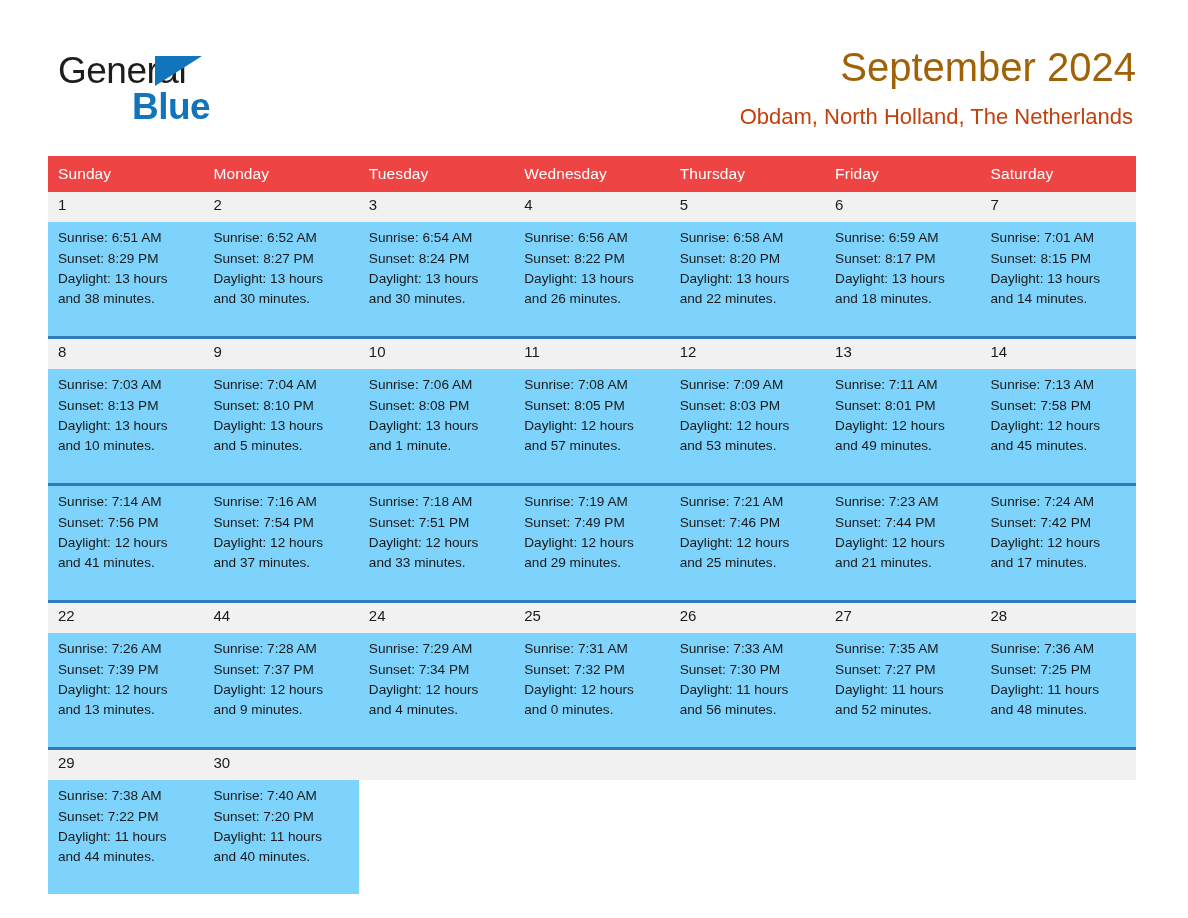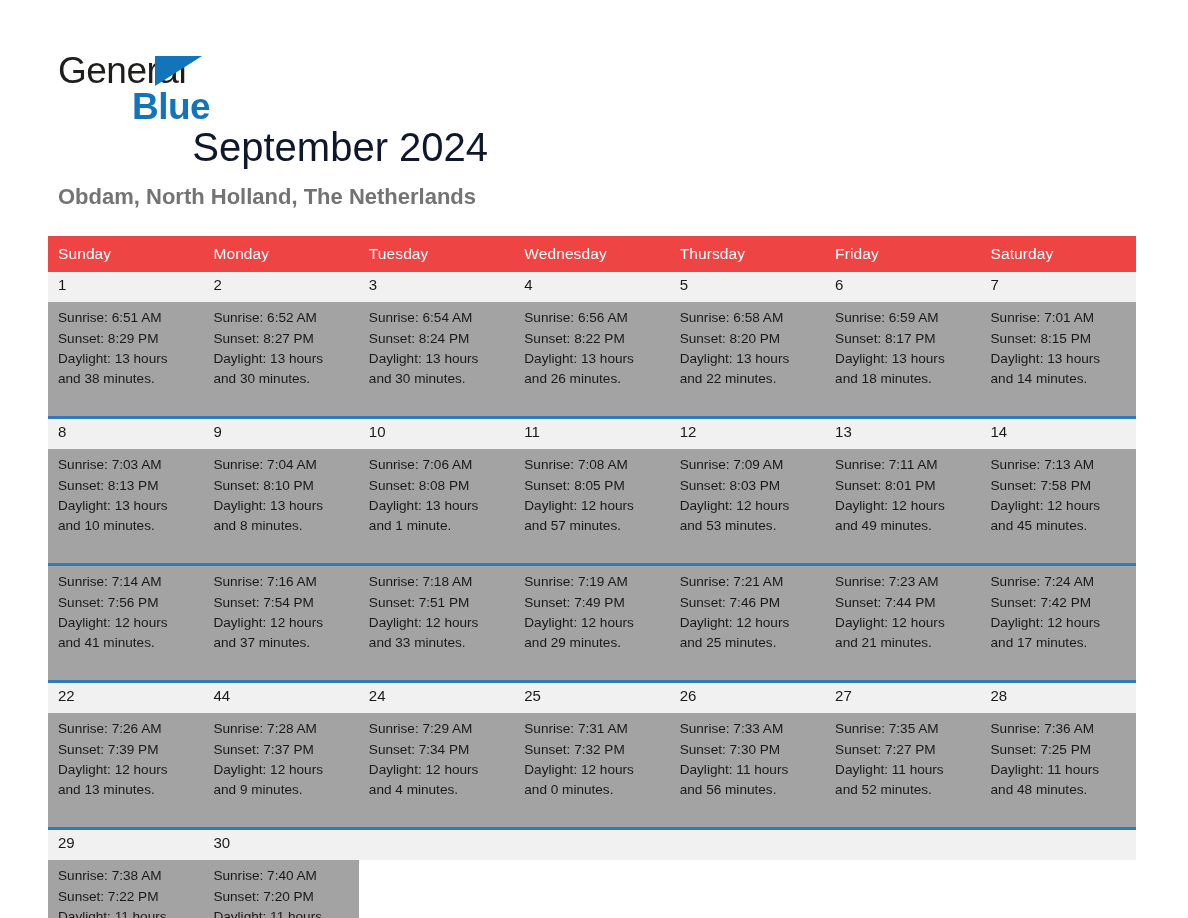--- a/index.html
+++ b/index.html
@@ -22,21 +22,20 @@
     box-sizing: border-box;
   }
 
   
   .header {
     display: flex;
     align-items: flex-start;
     justify-content: space-between;
     padding: 44px 52px 0 58px;
     box-sizing: border-box;
-    flex-direction: column;
   }
   .logo {
     position: relative;
     width: 200px;
     height: 80px;
     line-height: 1;
     user-select: none;
   }
   .logo-general {
     position: absolute;
@@ -66,30 +65,30 @@
     font-family: "Liberation Sans", sans-serif;
     font-weight: bold;
   }
   .title-block {
     text-align: right;
     padding-top: 0px;
   }
   .cal-title {
     font-size: 40px;
     font-weight: normal;
-    color: #0f172a;
+    color: #a16207;
     letter-spacing: 0px;
     line-height: 1.15;
     margin: 0;
   }
   .cal-subtitle {
     font-size: 22px;
-    font-weight: bold;
-    color: #737373;
-    margin: 14px 12px 0 0;
+    font-weight: normal;
+    color: #c2410c;
+    margin: 14px 3px 0 0;
     line-height: 1.2;
   }
 
   
   .calendar {
     margin: 26px 52px 0 48px;
     border-collapse: collapse;
     width: 1088px;
     table-layout: fixed;
   }
@@ -119,21 +118,21 @@
     font-size: 15px;
     color: #1a1a1a;
     padding: 5px 0 5px 10px;
     height: 20px;
     line-height: 1.1;
   }
   .daynum-row td.empty {
     background: #f1f1f1;
   }
   .info-row td {
-    background: #a3a3a3;
+    background: #7dd3fc;
     font-size: 13.6px;
     color: #1a1a1a;
     padding: 6px 8px 16px 10px;
     line-height: 1.48;
     height: 92px;
   }
   .info-row td.empty { background: #ffffff; }
   .info-line { display: block; white-space: nowrap; }
 </style>
 </head>
@@ -238,21 +237,21 @@
           <td>
             <span class="info-line">Sunrise: 7:03 AM</span>
             <span class="info-line">Sunset: 8:13 PM</span>
             <span class="info-line">Daylight: 13 hours</span>
             <span class="info-line">and 10 minutes.</span>
           </td>
           <td>
             <span class="info-line">Sunrise: 7:04 AM</span>
             <span class="info-line">Sunset: 8:10 PM</span>
             <span class="info-line">Daylight: 13 hours</span>
-            <span class="info-line">and 8 minutes.</span>
+            <span class="info-line">and 5 minutes.</span>
           </td>
           <td>
             <span class="info-line">Sunrise: 7:06 AM</span>
             <span class="info-line">Sunset: 8:08 PM</span>
             <span class="info-line">Daylight: 13 hours</span>
             <span class="info-line">and 1 minute.</span>
           </td>
           <td>
             <span class="info-line">Sunrise: 7:08 AM</span>
             <span class="info-line">Sunset: 8:05 PM</span>

